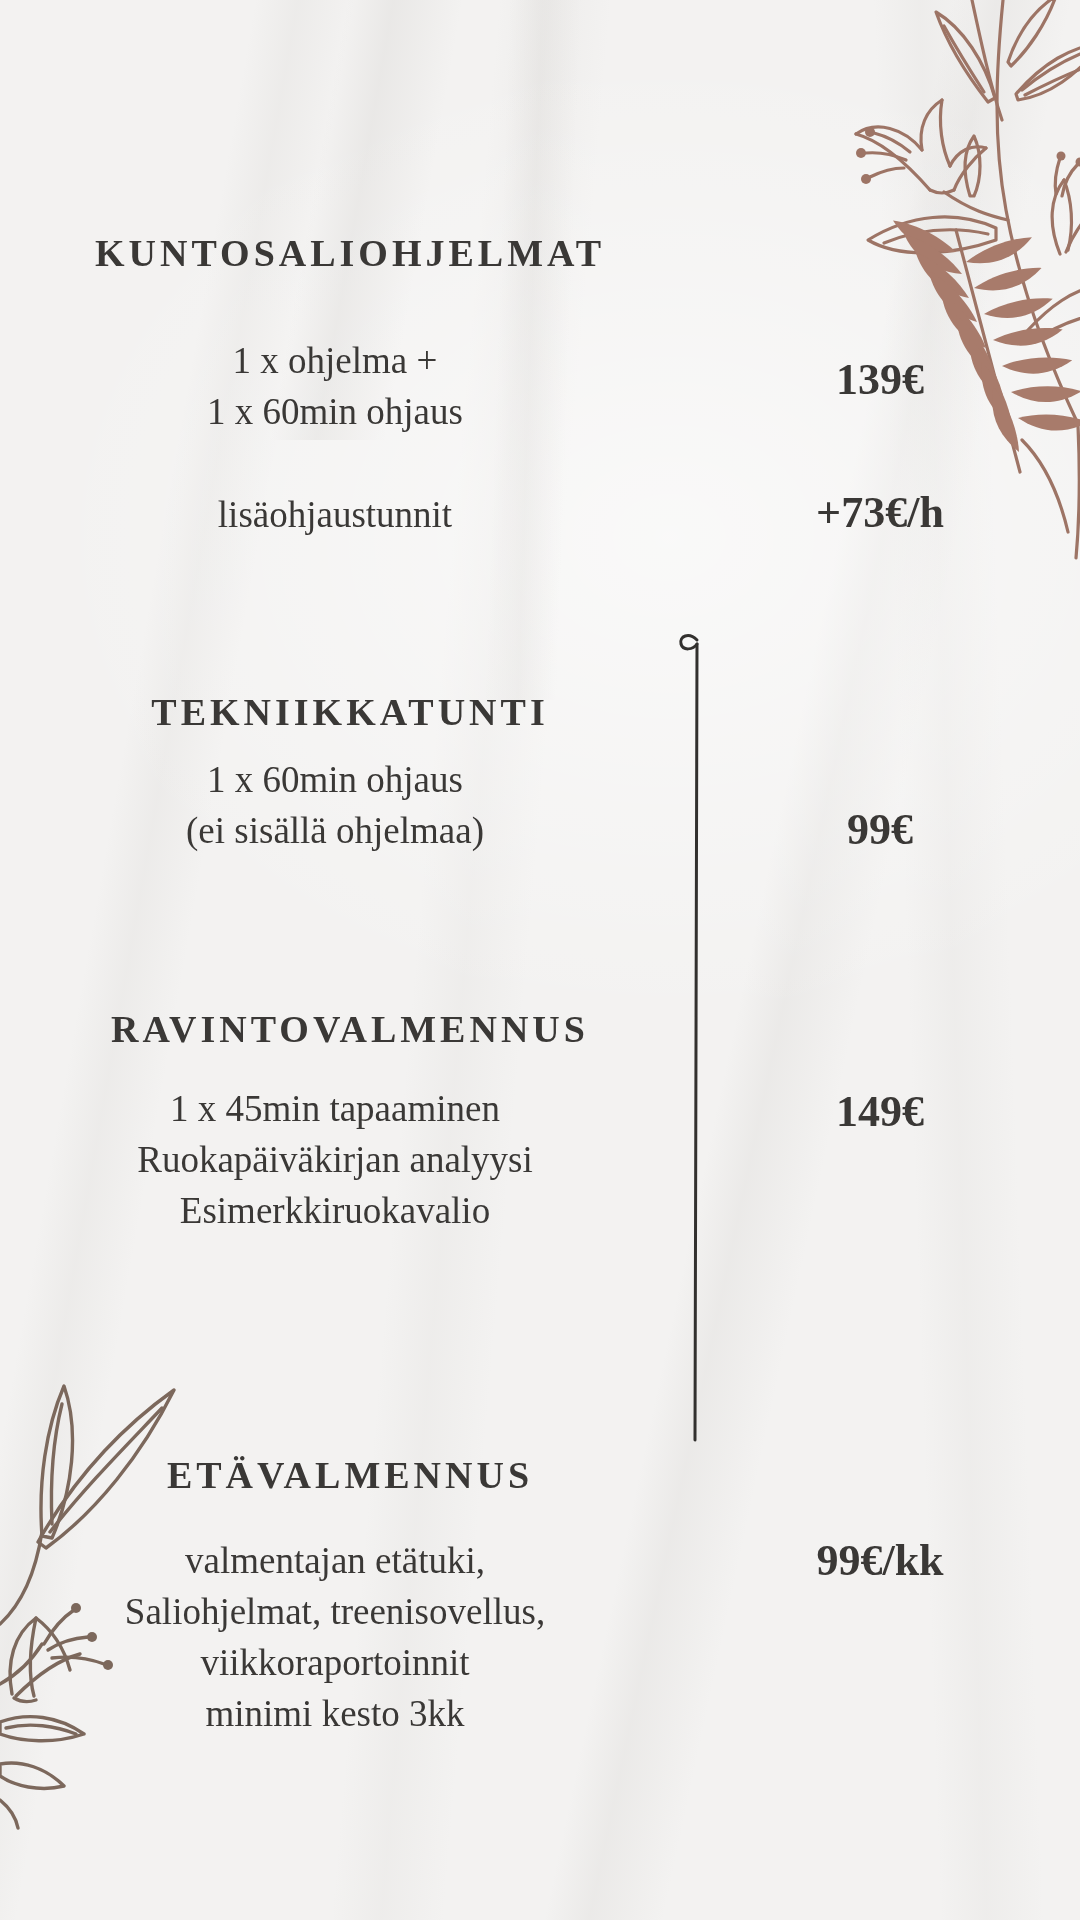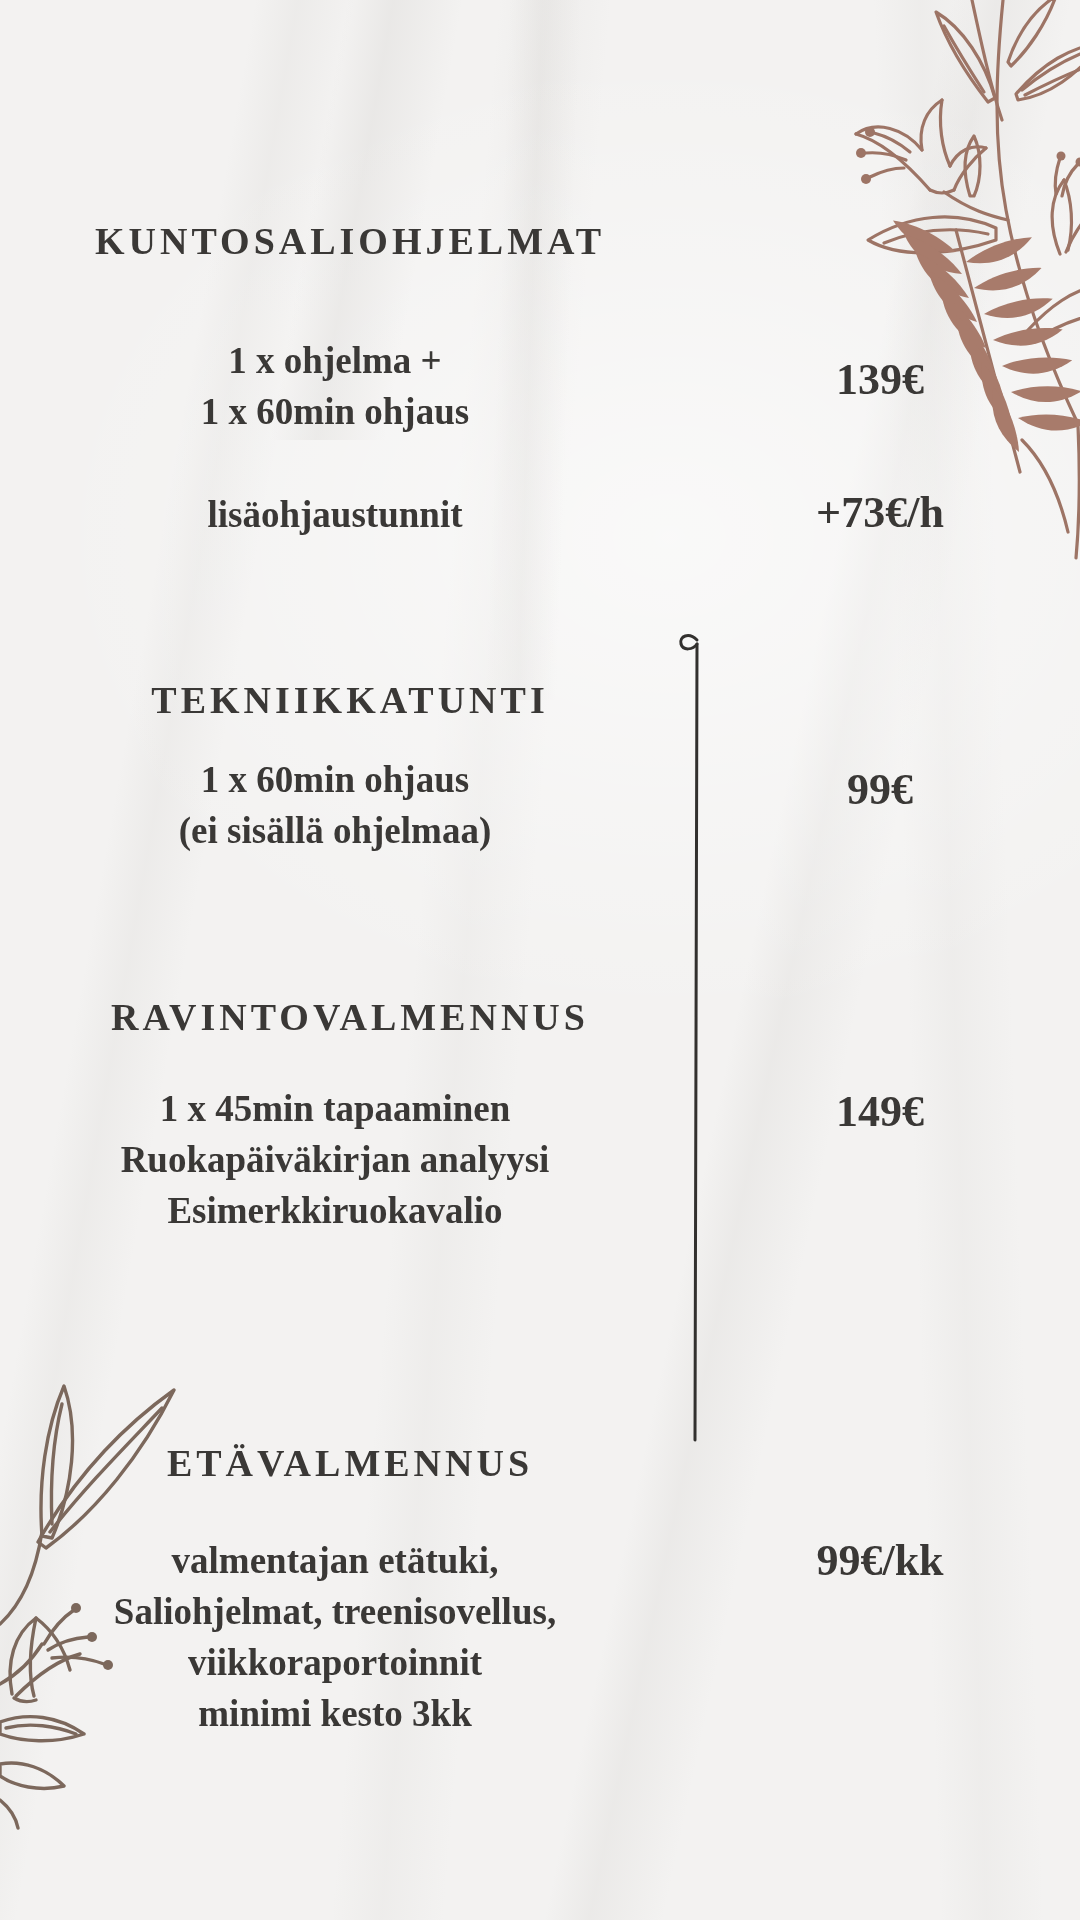--- a/index.html
+++ b/index.html
@@ -20,26 +20,26 @@
   }
   .streak{position:absolute;pointer-events:none;}
   .s1{left:0;top:1480;width:1080px;height:440px;
       background:linear-gradient(100deg, rgba(0,0,0,0) 30%, rgba(190,187,183,.18) 34%, rgba(0,0,0,0) 40%);}
   .s2{left:380px;top:0;width:300px;height:700px;
       background:linear-gradient(92deg, rgba(0,0,0,0) 40%, rgba(198,195,191,.15) 50%, rgba(0,0,0,0) 62%);}
   .sec-title{
     position:absolute;left:0;width:700px;
     text-align:center;
     font-size:38px;font-weight:700;letter-spacing:4px;
-    line-height:46px;white-space:nowrap;
+    line-height:46px;white-space:nowrap;margin-top:12px;
   }
   .lines{
     position:absolute;left:50px;width:570px;
     text-align:center;
-    font-size:37px;font-weight:700;
+    font-size:37px;font-weight:400;
     line-height:51px;
   }
   .price{
     position:absolute;left:770px;width:220px;
     text-align:center;
     font-size:44px;font-weight:700;
     line-height:54px;white-space:nowrap;
   }
   .deco{position:absolute;pointer-events:none;}
   svg .st{stroke:var(--decoTop,#9d7465);stroke-width:3.2;fill:none;stroke-linecap:round;stroke-linejoin:round;}
@@ -163,21 +163,21 @@
     <div>lisäohjaustunnit</div>
   </div>
   <div class="price" style="top:486px">+73€/h</div>
 
   <div class="sec-title" style="top:677px">TEKNIIKKATUNTI</div>
 
   <div class="lines" style="top:754px">
     <div>1 x 60min ohjaus</div>
     <div>(ei sisällä ohjelmaa)</div>
   </div>
-  <div class="price" style="top:763px">99€</div>
+  <div class="price" style="top:803px">99€</div>
 
   <div class="sec-title" style="top:994px">RAVINTOVALMENNUS</div>
 
   <div class="lines" style="top:1083px">
     <div>1 x 45min tapaaminen</div>
     <div>Ruokapäiväkirjan analyysi</div>
     <div>Esimerkkiruokavalio</div>
   </div>
   <div class="price" style="top:1085px">149€</div>
 

